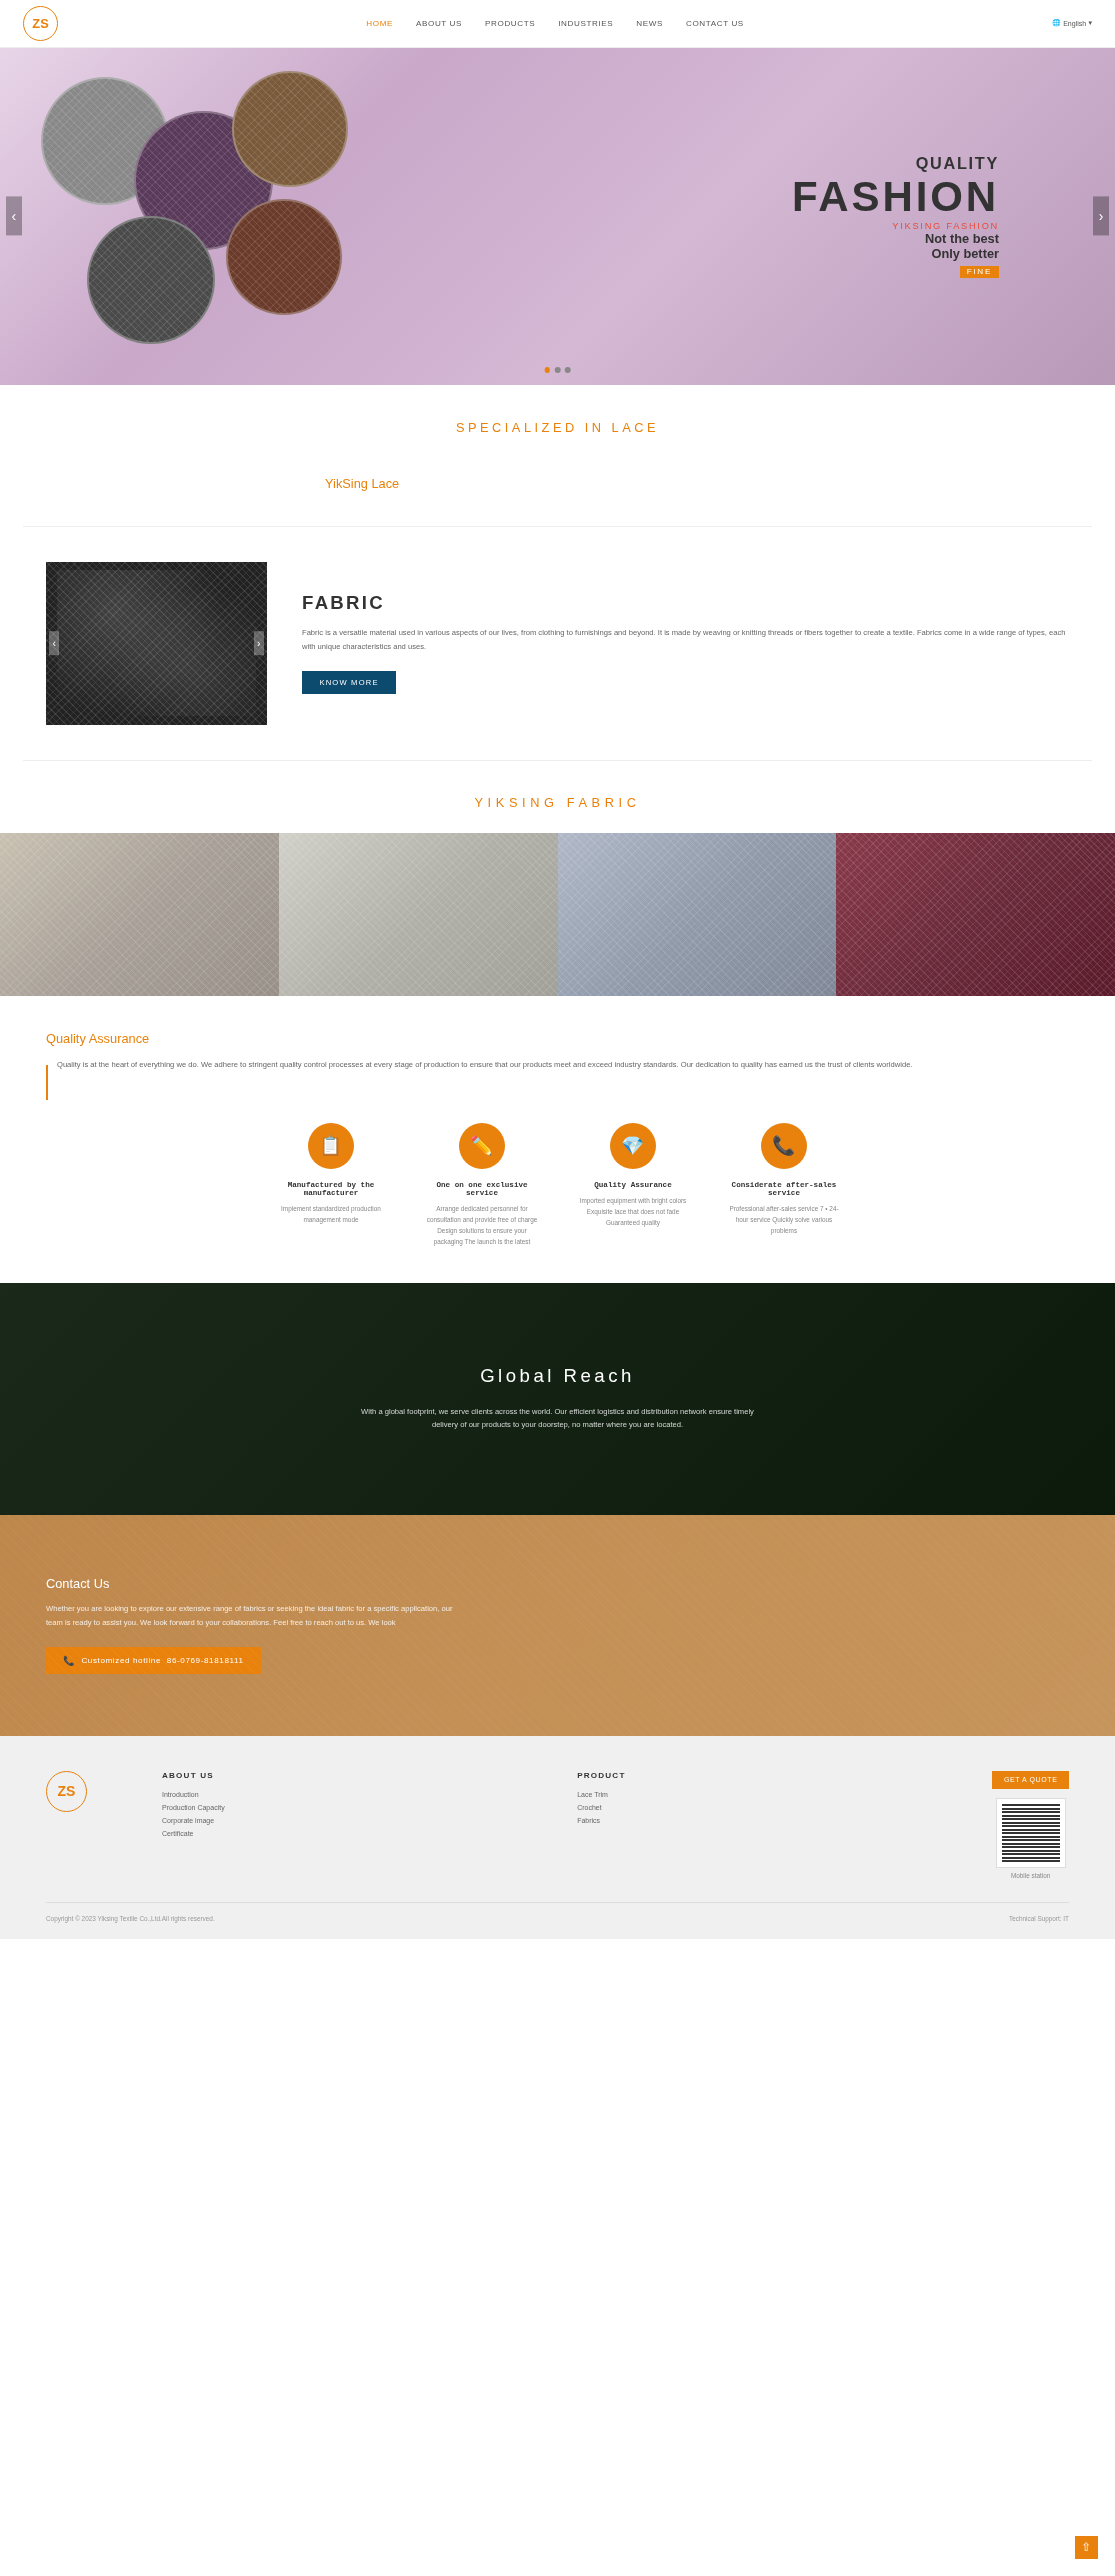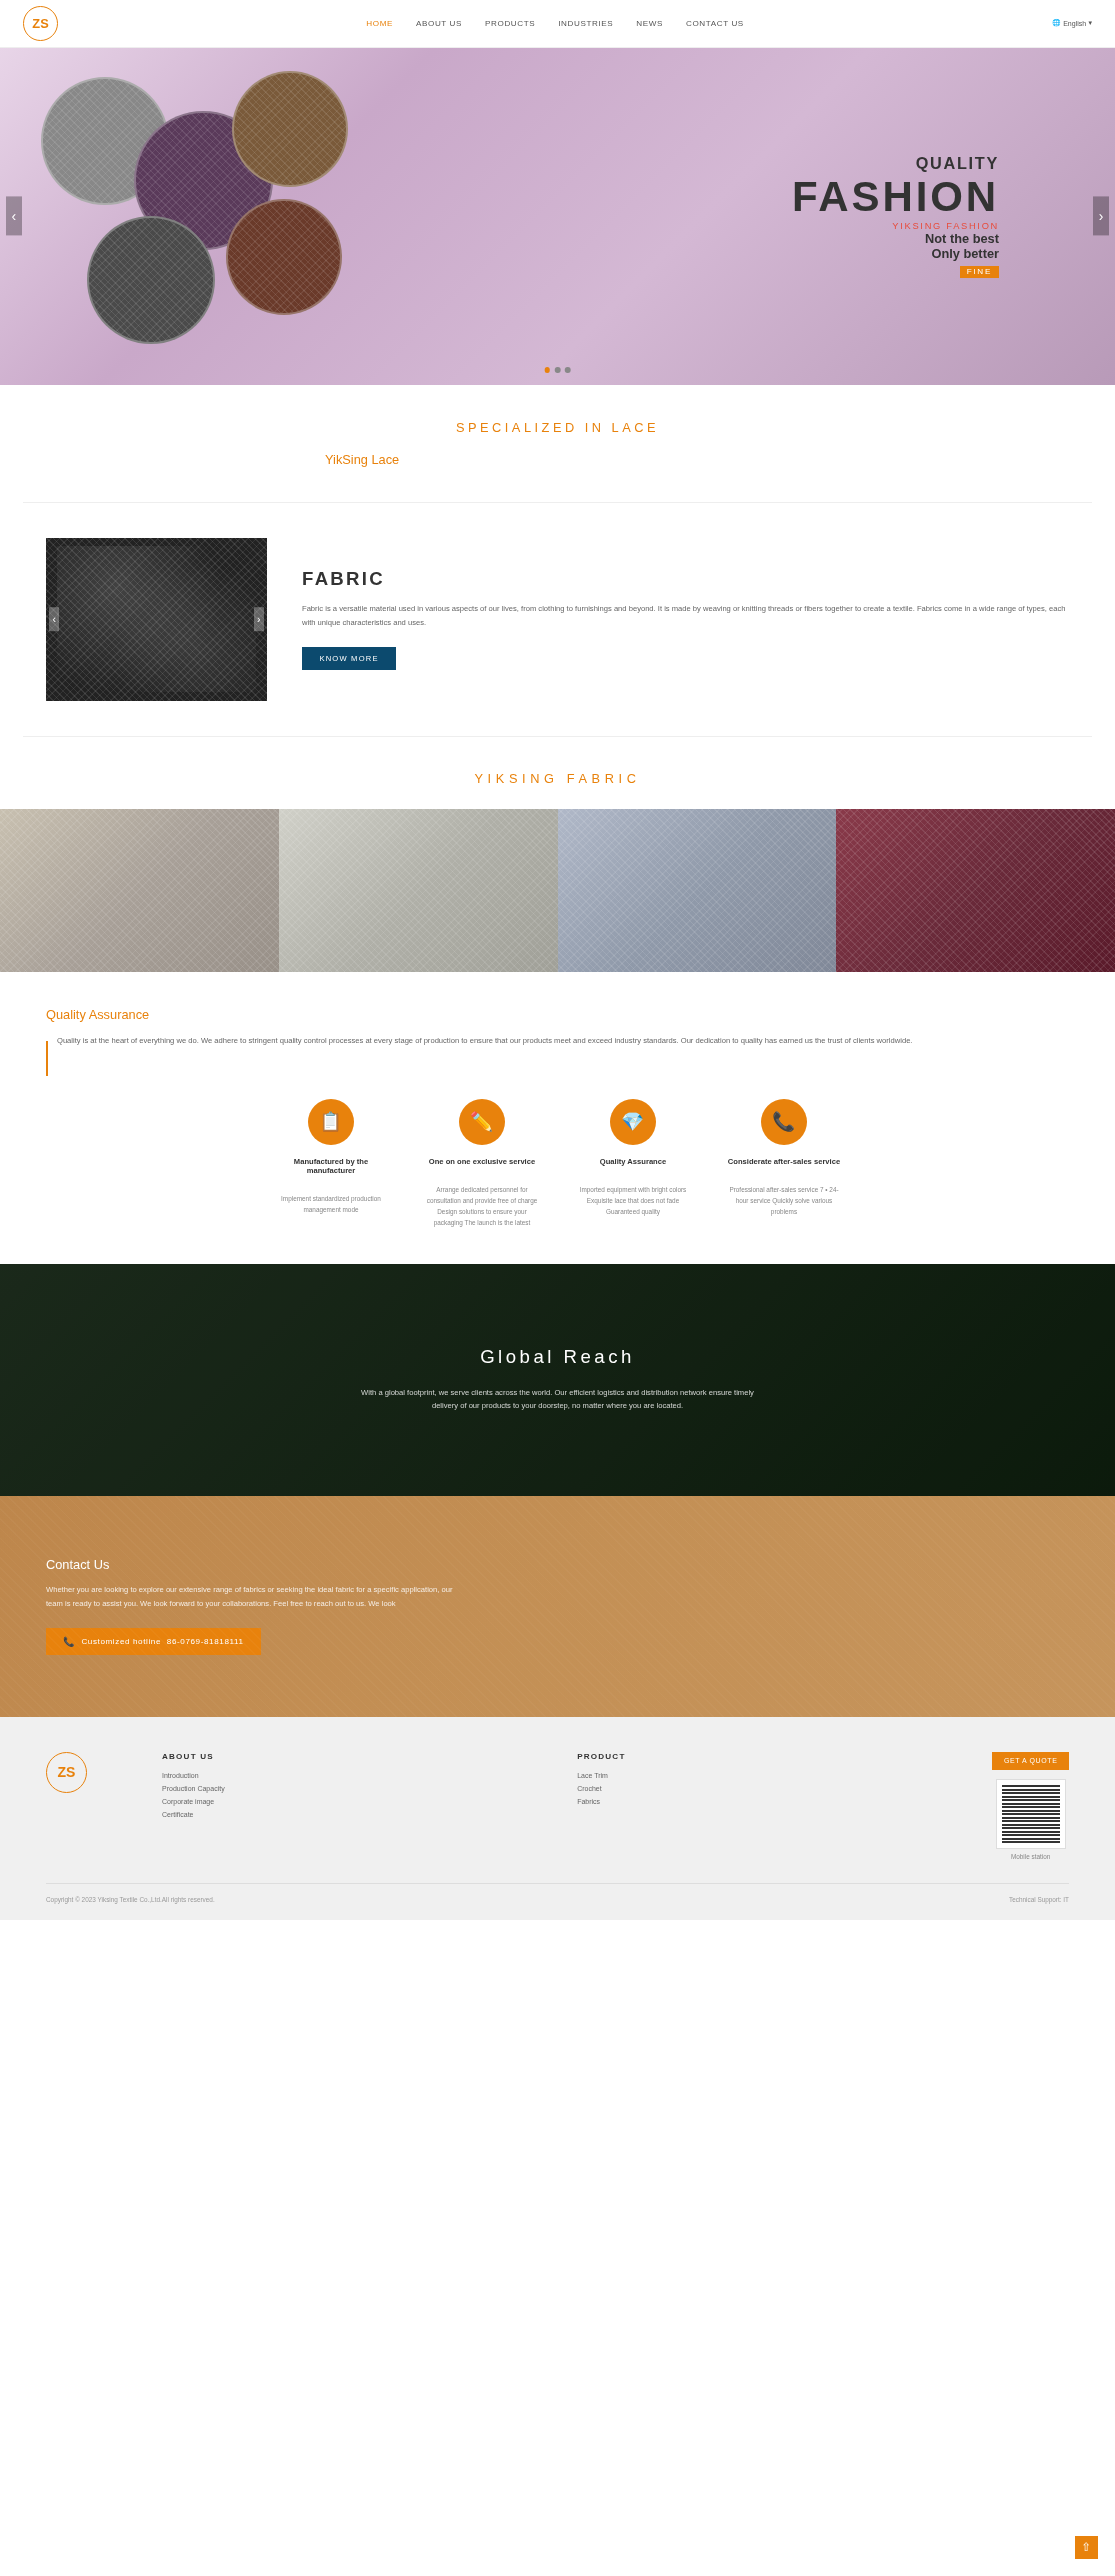--- a/index.html
+++ b/index.html
@@ -240,21 +240,21 @@
     }
     .quality-card { flex: 1; max-width: 116px; }
     .quality-icon {
       width: 46px; height: 46px;
       border-radius: 50%;
       background: #e8820c;
       display: flex; align-items: center; justify-content: center;
       margin: 0 auto 11.6px;
       font-size: 18.6px; color: #fff;
     }
-    .quality-card-title { font-size: 7.6px; color: #333; font-weight: bold; margin-bottom: 19px; }
+    .quality-card-title { font-size: 7.6px; color: #333; font-weight: bold; margin-bottom: 7px; font-family: Liberation Mono, monospace; }
     .quality-card-desc { font-size: 6.4px; color: #888; line-height: 1.7; }
     
     
     .global-section {
       width: 100%;
       height: 232px;
       background: linear-gradient(rgba(0,0,0,0.5), rgba(0,0,0,0.5)), 
                   linear-gradient(135deg, #4a6a4a 0%, #2a4a2a 50%, #1a3a1a 100%);
       display: flex;
       flex-direction: column;
@@ -443,21 +443,21 @@
   <div class="hero-dots">
     <div class="dot active"></div>
     <div class="dot"></div>
     <div class="dot"></div>
   </div>
 </section>
 
 <section class="specialized-section">
   <div class="section-label">SPECIALIZED IN LACE</div>
   <div style="display:flex; align-items:flex-start; gap:5.8px; text-align:left; max-width:465px; margin:0 auto;">
-    <div style="flex-shrink:0;">
+    <div style="flex-shrink:0;margin-top:24px;">
       <div class="yiksing-lace-title">
         <span>YikSing</span>
         <span style="color:#e8820c">Lace</span>
       </div>
     </div>
   </div>
 </section>
 
 <div class="divider"></div>
 

